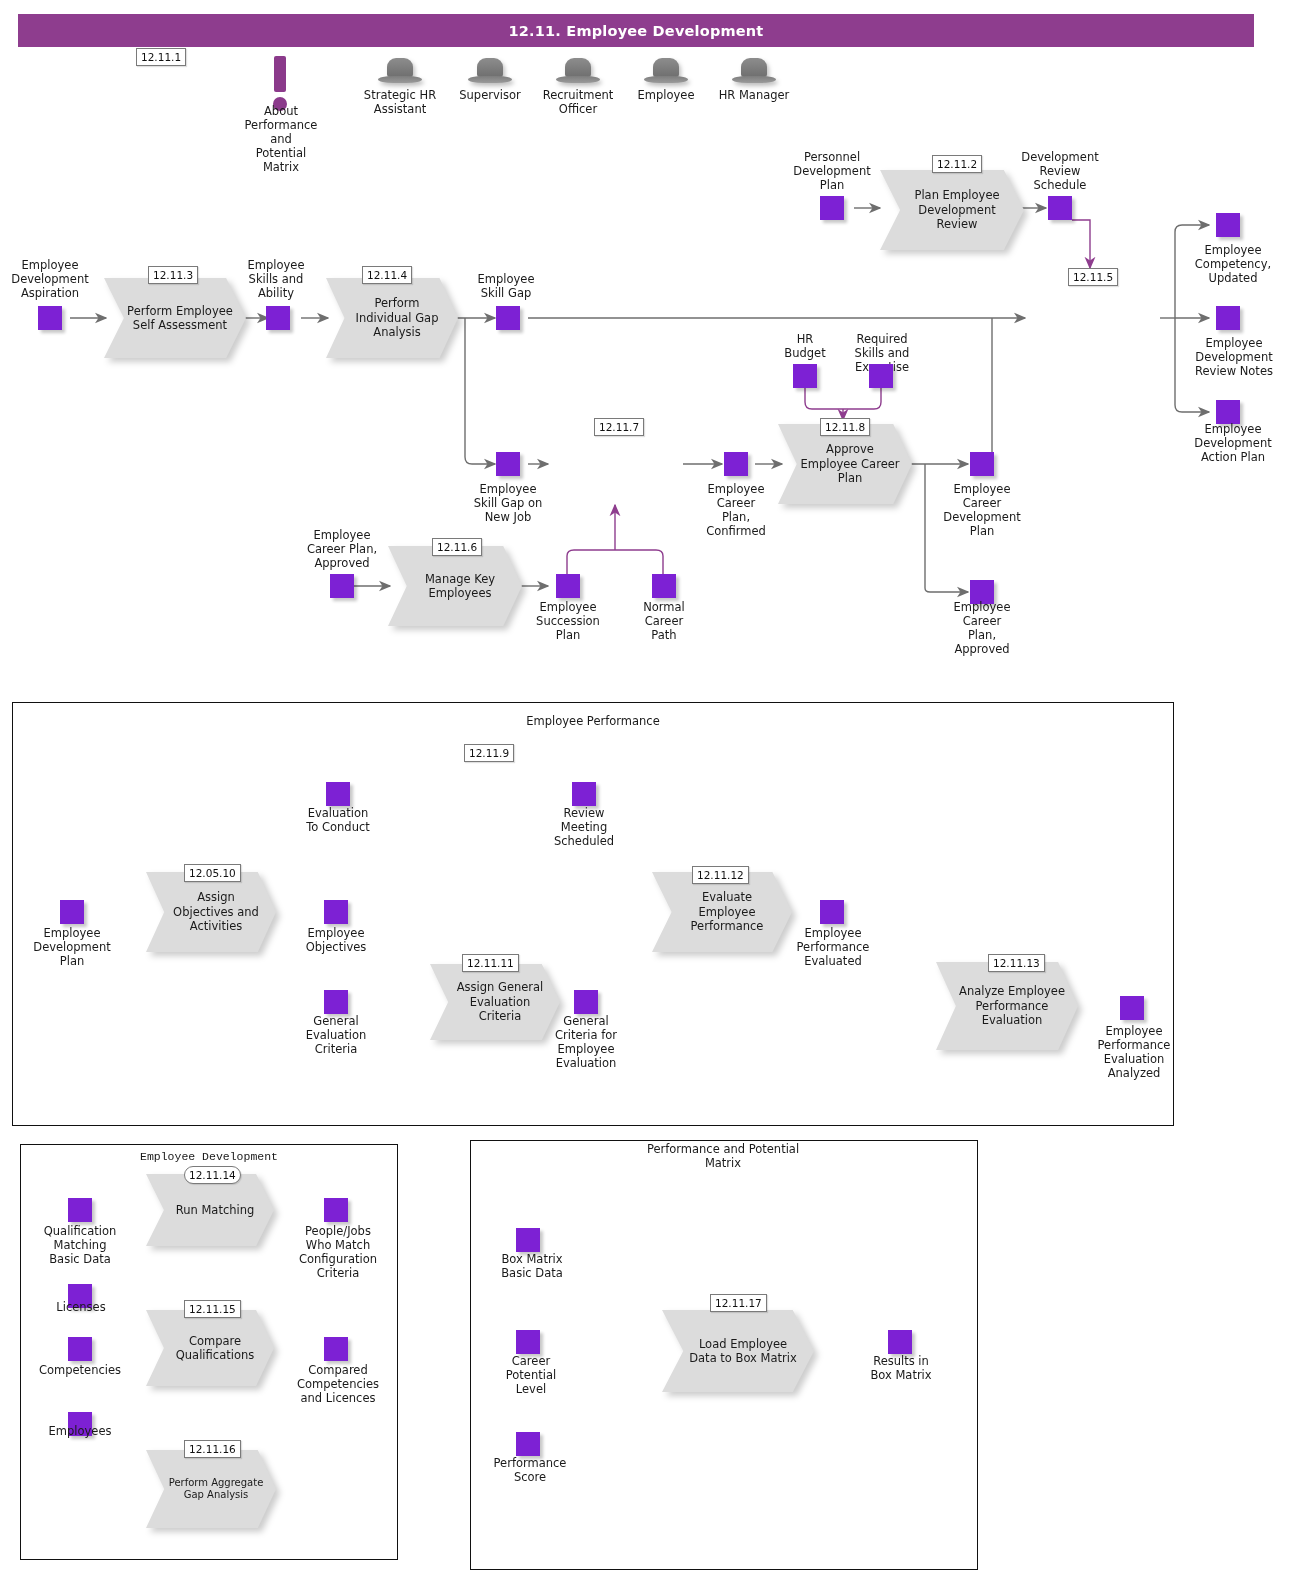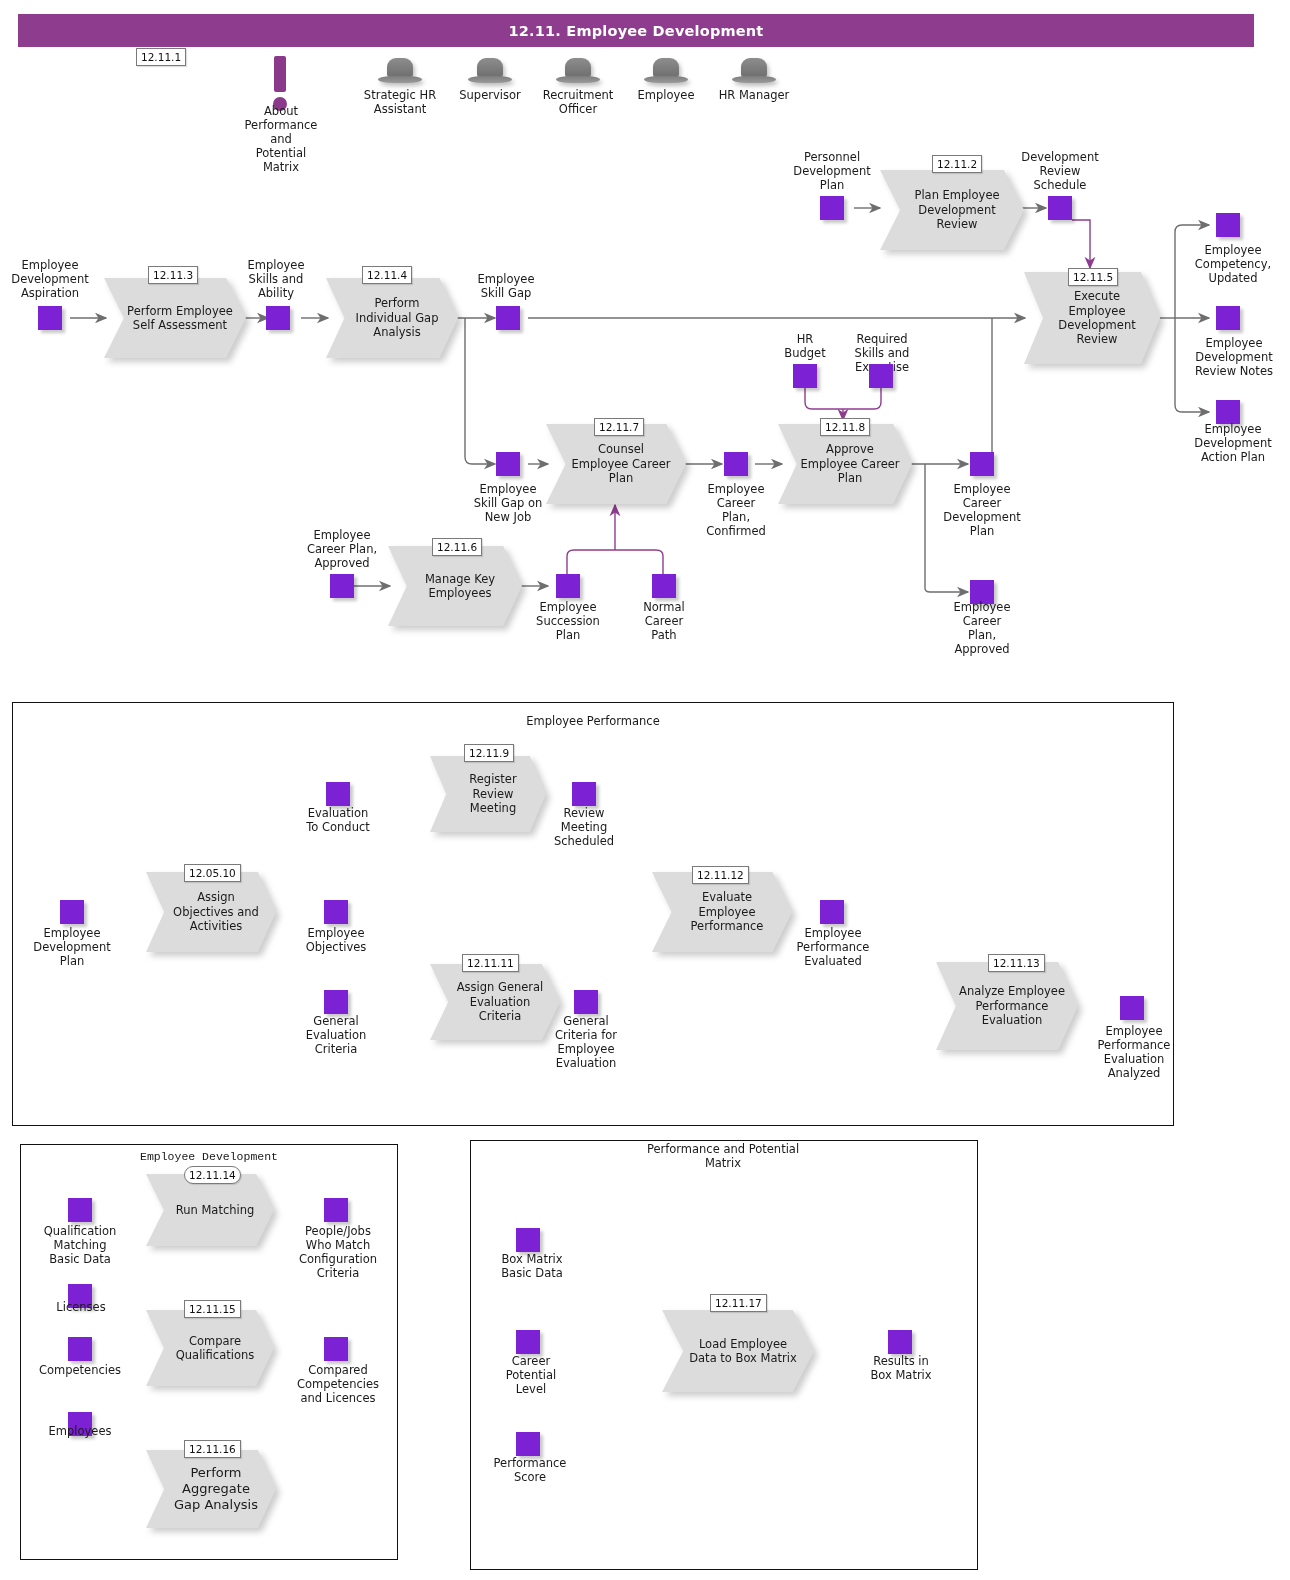--- a/index.html
+++ b/index.html
@@ -301,30 +301,20 @@
 Analysis</span>
         </div>
       </div>
   </div>
   <div class="abs numtag" style="left:362px;top:266px;">12.11.4</div>
 
   <div class="abs lbl" style="left:462px;top:272px;width:88px;">Employee
 Skill Gap</div>
   <div class="abs dsq" style="left:496px;top:306px;"></div>
 
-  <div class="abs" style="left:1024px;top:272px;">
-    <div class="procwrap">
-        <div class="proc" style="width:136px;height:92px;font-size:11.5px;">
-          <span class="ptxt">Execute
-Employee
-Development
-Review</span>
-        </div>
-      </div>
-  </div>
   <div class="abs numtag" style="left:1068px;top:268px;">12.11.5</div>
 
   <div class="abs dsq" style="left:1216px;top:213px;"></div>
   <div class="abs lbl" style="left:1180px;top:243px;width:106px;">Employee
 Competency,
 Updated</div>
 
   <div class="abs dsq" style="left:1216px;top:306px;"></div>
   <div class="abs lbl" style="left:1180px;top:336px;width:108px;">Employee
 Development
@@ -342,29 +332,20 @@
   <div class="abs lbl" style="left:838px;top:332px;width:88px;">Required
 Skills and
 Expertise</div>
   <div class="abs dsq" style="left:869px;top:364px;"></div>
 
   <div class="abs dsq" style="left:496px;top:452px;"></div>
   <div class="abs lbl" style="left:456px;top:482px;width:104px;">Employee
 Skill Gap on
 New Job</div>
 
-  <div class="abs" style="left:546px;top:424px;">
-    <div class="procwrap">
-        <div class="proc" style="width:140px;height:80px;font-size:11.5px;">
-          <span class="ptxt">Counsel
-Employee
-Career Plan</span>
-        </div>
-      </div>
-  </div>
   <div class="abs numtag" style="left:594px;top:418px;">12.11.7</div>
 
   <div class="abs dsq" style="left:724px;top:452px;"></div>
   <div class="abs lbl" style="left:694px;top:482px;width:84px;">Employee
 Career
 Plan,
 Confirmed</div>
 
   <div class="abs" style="left:778px;top:424px;">
     <div class="procwrap">
@@ -414,29 +395,20 @@
 Career
 Path</div>
 
   <div class="abs panel" style="left:12px;top:702px;width:1162px;height:424px;"></div>
   <div class="abs paneltitle" style="left:466px;top:714px;width:254px;">Employee Performance</div>
 
   <div class="abs dsq" style="left:326px;top:782px;"></div>
   <div class="abs lbl" style="left:290px;top:806px;width:96px;">Evaluation
 To Conduct</div>
 
-  <div class="abs" style="left:430px;top:756px;">
-    <div class="procwrap">
-        <div class="proc" style="width:116px;height:76px;font-size:11.5px;">
-          <span class="ptxt">Register
-Review
-Meeting</span>
-        </div>
-      </div>
-  </div>
   <div class="abs numtag" style="left:464px;top:744px;">12.11.9</div>
 
   <div class="abs dsq" style="left:572px;top:782px;"></div>
   <div class="abs lbl" style="left:542px;top:806px;width:84px;">Review
 Meeting
 Scheduled</div>
 
   <div class="abs dsq" style="left:60px;top:900px;"></div>
   <div class="abs lbl" style="left:24px;top:926px;width:96px;">Employee
 Development
@@ -555,21 +527,21 @@
   </div>
   <div class="abs numtag" style="left:184px;top:1300px;">12.11.15</div>
 
   <div class="abs dsq" style="left:324px;top:1337px;"></div>
   <div class="abs lbl" style="left:288px;top:1363px;width:100px;">Compared
 Competencies
 and Licences</div>
 
   <div class="abs" style="left:146px;top:1450px;">
     <div class="procwrap">
-        <div class="proc" style="width:130px;height:78px;font-size:13px;justify-content:flex-end;">
+        <div class="proc" style="width:130px;height:78px;font-size:10px;justify-content:flex-end;">
           <span class="ptxt">Perform
 Aggregate Gap
 Analysis</span>
         </div>
       </div>
   </div>
   <div class="abs numtag" style="left:184px;top:1440px;">12.11.16</div>
 
   <div class="abs panel" style="left:470px;top:1140px;width:508px;height:430px;"></div>
   <div class="abs paneltitle" style="left:608px;top:1142px;width:230px;">Performance and Potential

